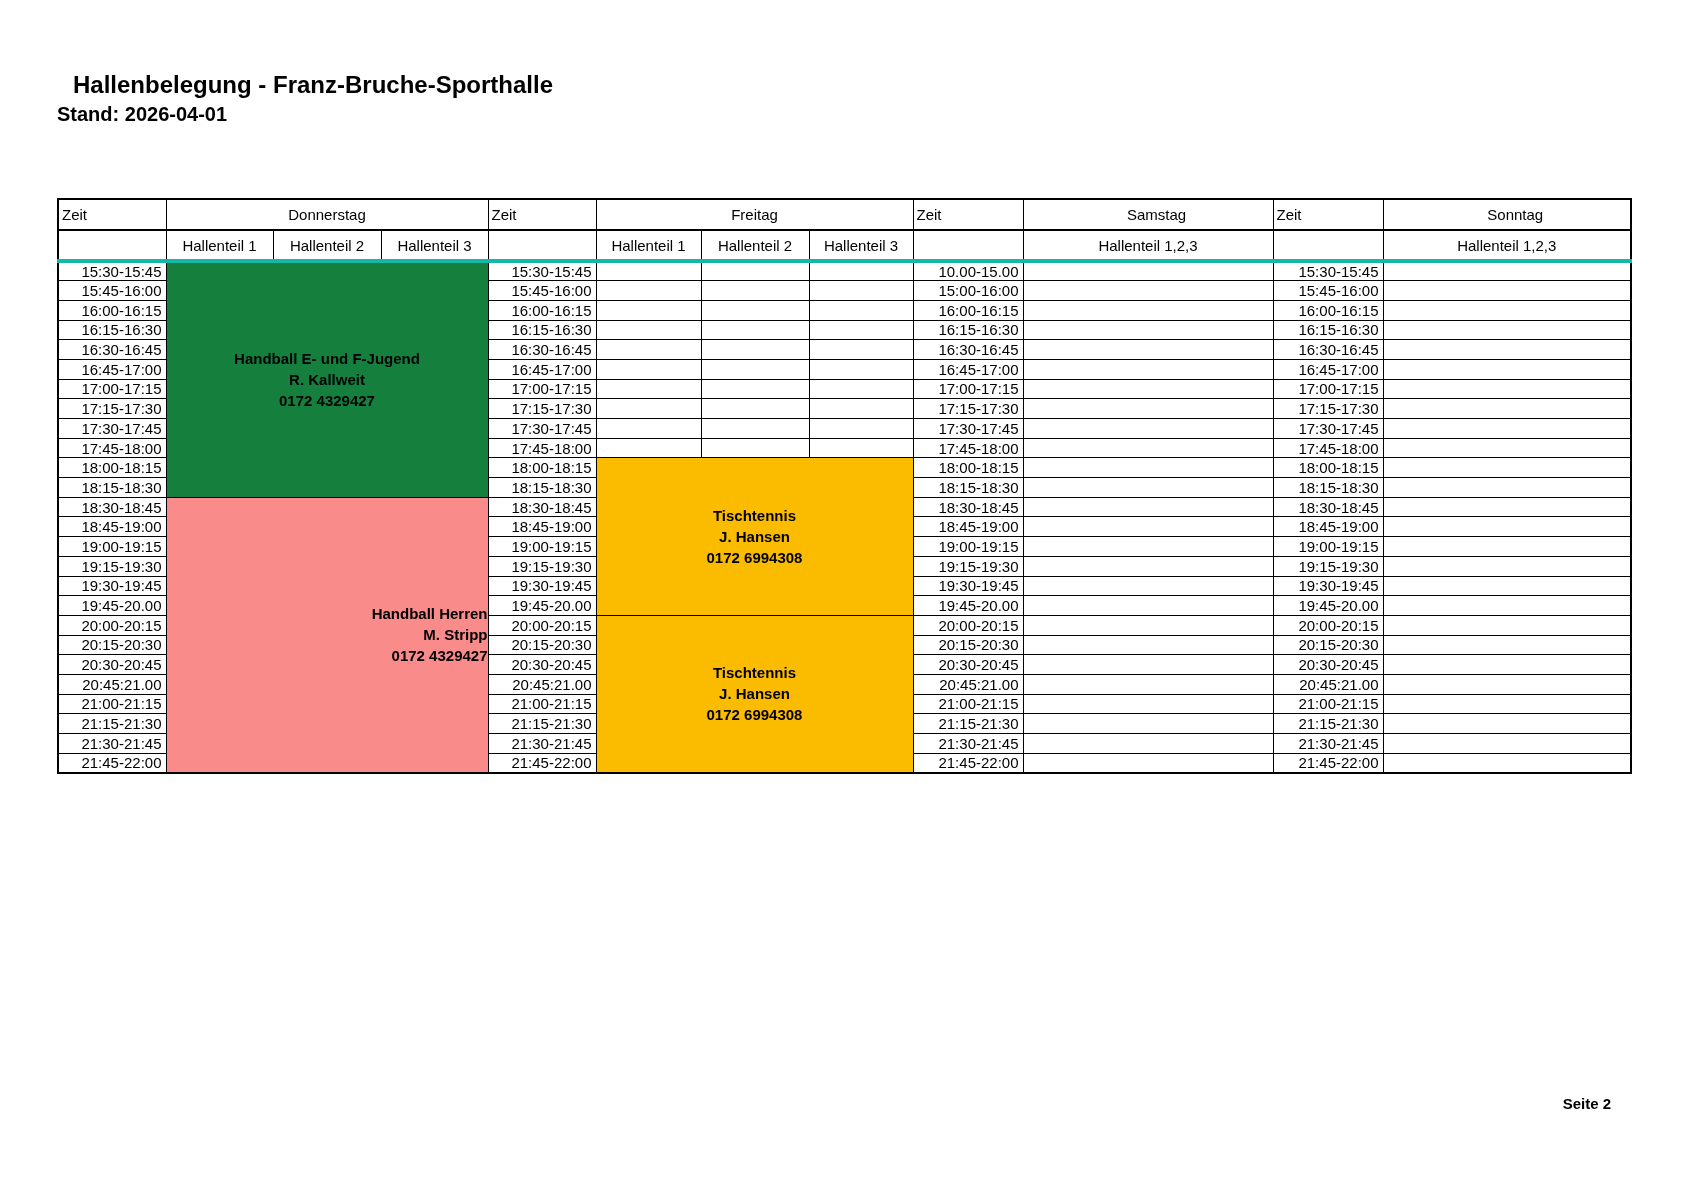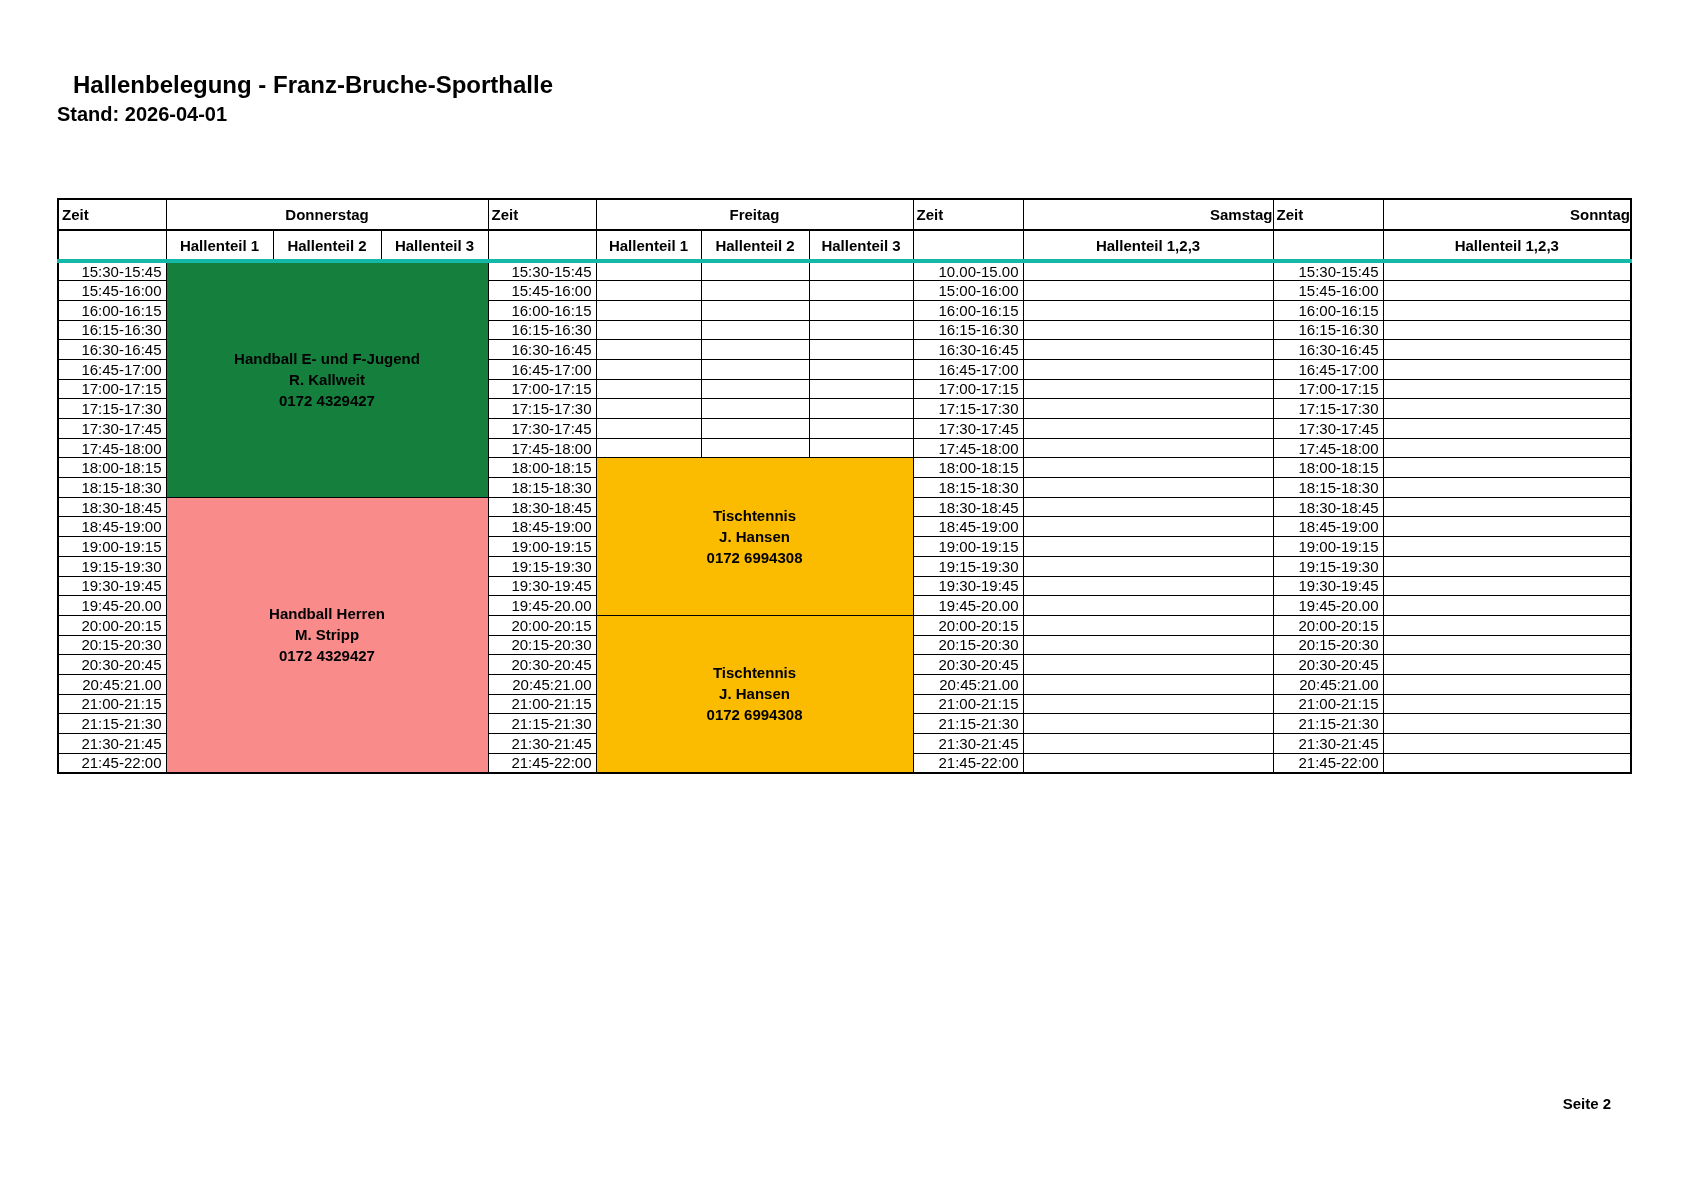--- a/index.html
+++ b/index.html
@@ -20,26 +20,26 @@
     border-collapse: collapse; table-layout: fixed;
     width: 1573px;
     border: 2.5px solid #000;
   }
   .schedule th, .schedule td {
     border: 1.5px solid #000;
     padding: 0; margin: 0;
     font-size: 15px;
     white-space: nowrap; overflow: hidden;
   }
-  .schedule thead th { height: 31px; font-weight: bold; }
+  .schedule thead th { height: 31px; font-weight: normal; }
   .schedule tr.hdr1 th { border-bottom: 2px solid #000; }
   .schedule tr.hdr2 th { border-bottom: 4px solid #14b8a6; }
   th.zeit-h { text-align: left; padding-left: 3px; }
   th.day-center { text-align: center; }
-  th.day-left { text-align: right; padding-left: 17px; }
+  th.day-left { text-align: center; padding-left: 17px; }
   th.sub { text-align: center; }
   .schedule tbody td { height: 19.7px; }
   td.time { text-align: right; padding-right: 4px; font-weight: normal; }
   td.slot { background: #fff; }
   td.booking {
     text-align: center; vertical-align: middle;
     font-weight: bold;
   }
   td.booking div { line-height: 21px; font-size: 15px; }
 
@@ -231,21 +231,21 @@
         <tr>
           <td class="time">18:15-18:30</td>
           <td class="time">18:15-18:30</td>
           <td class="time">18:15-18:30</td>
           <td class="slot"></td>
           <td class="time">18:15-18:30</td>
           <td class="slot"></td>
         </tr>
         <tr>
           <td class="time">18:30-18:45</td>
-          <td colspan="3" rowspan="14" class="booking" style="background: rgb(249, 139, 139);">
+          <td colspan="3" rowspan="14" class="booking" style="background: rgb(249, 139, 139); text-align: right;">
             <div>Handball Herren</div>
             <div>M. Stripp</div>
             <div>0172 4329427</div>
           </td>
           <td class="time">18:30-18:45</td>
           <td class="time">18:30-18:45</td>
           <td class="slot"></td>
           <td class="time">18:30-18:45</td>
           <td class="slot"></td>
         </tr>

